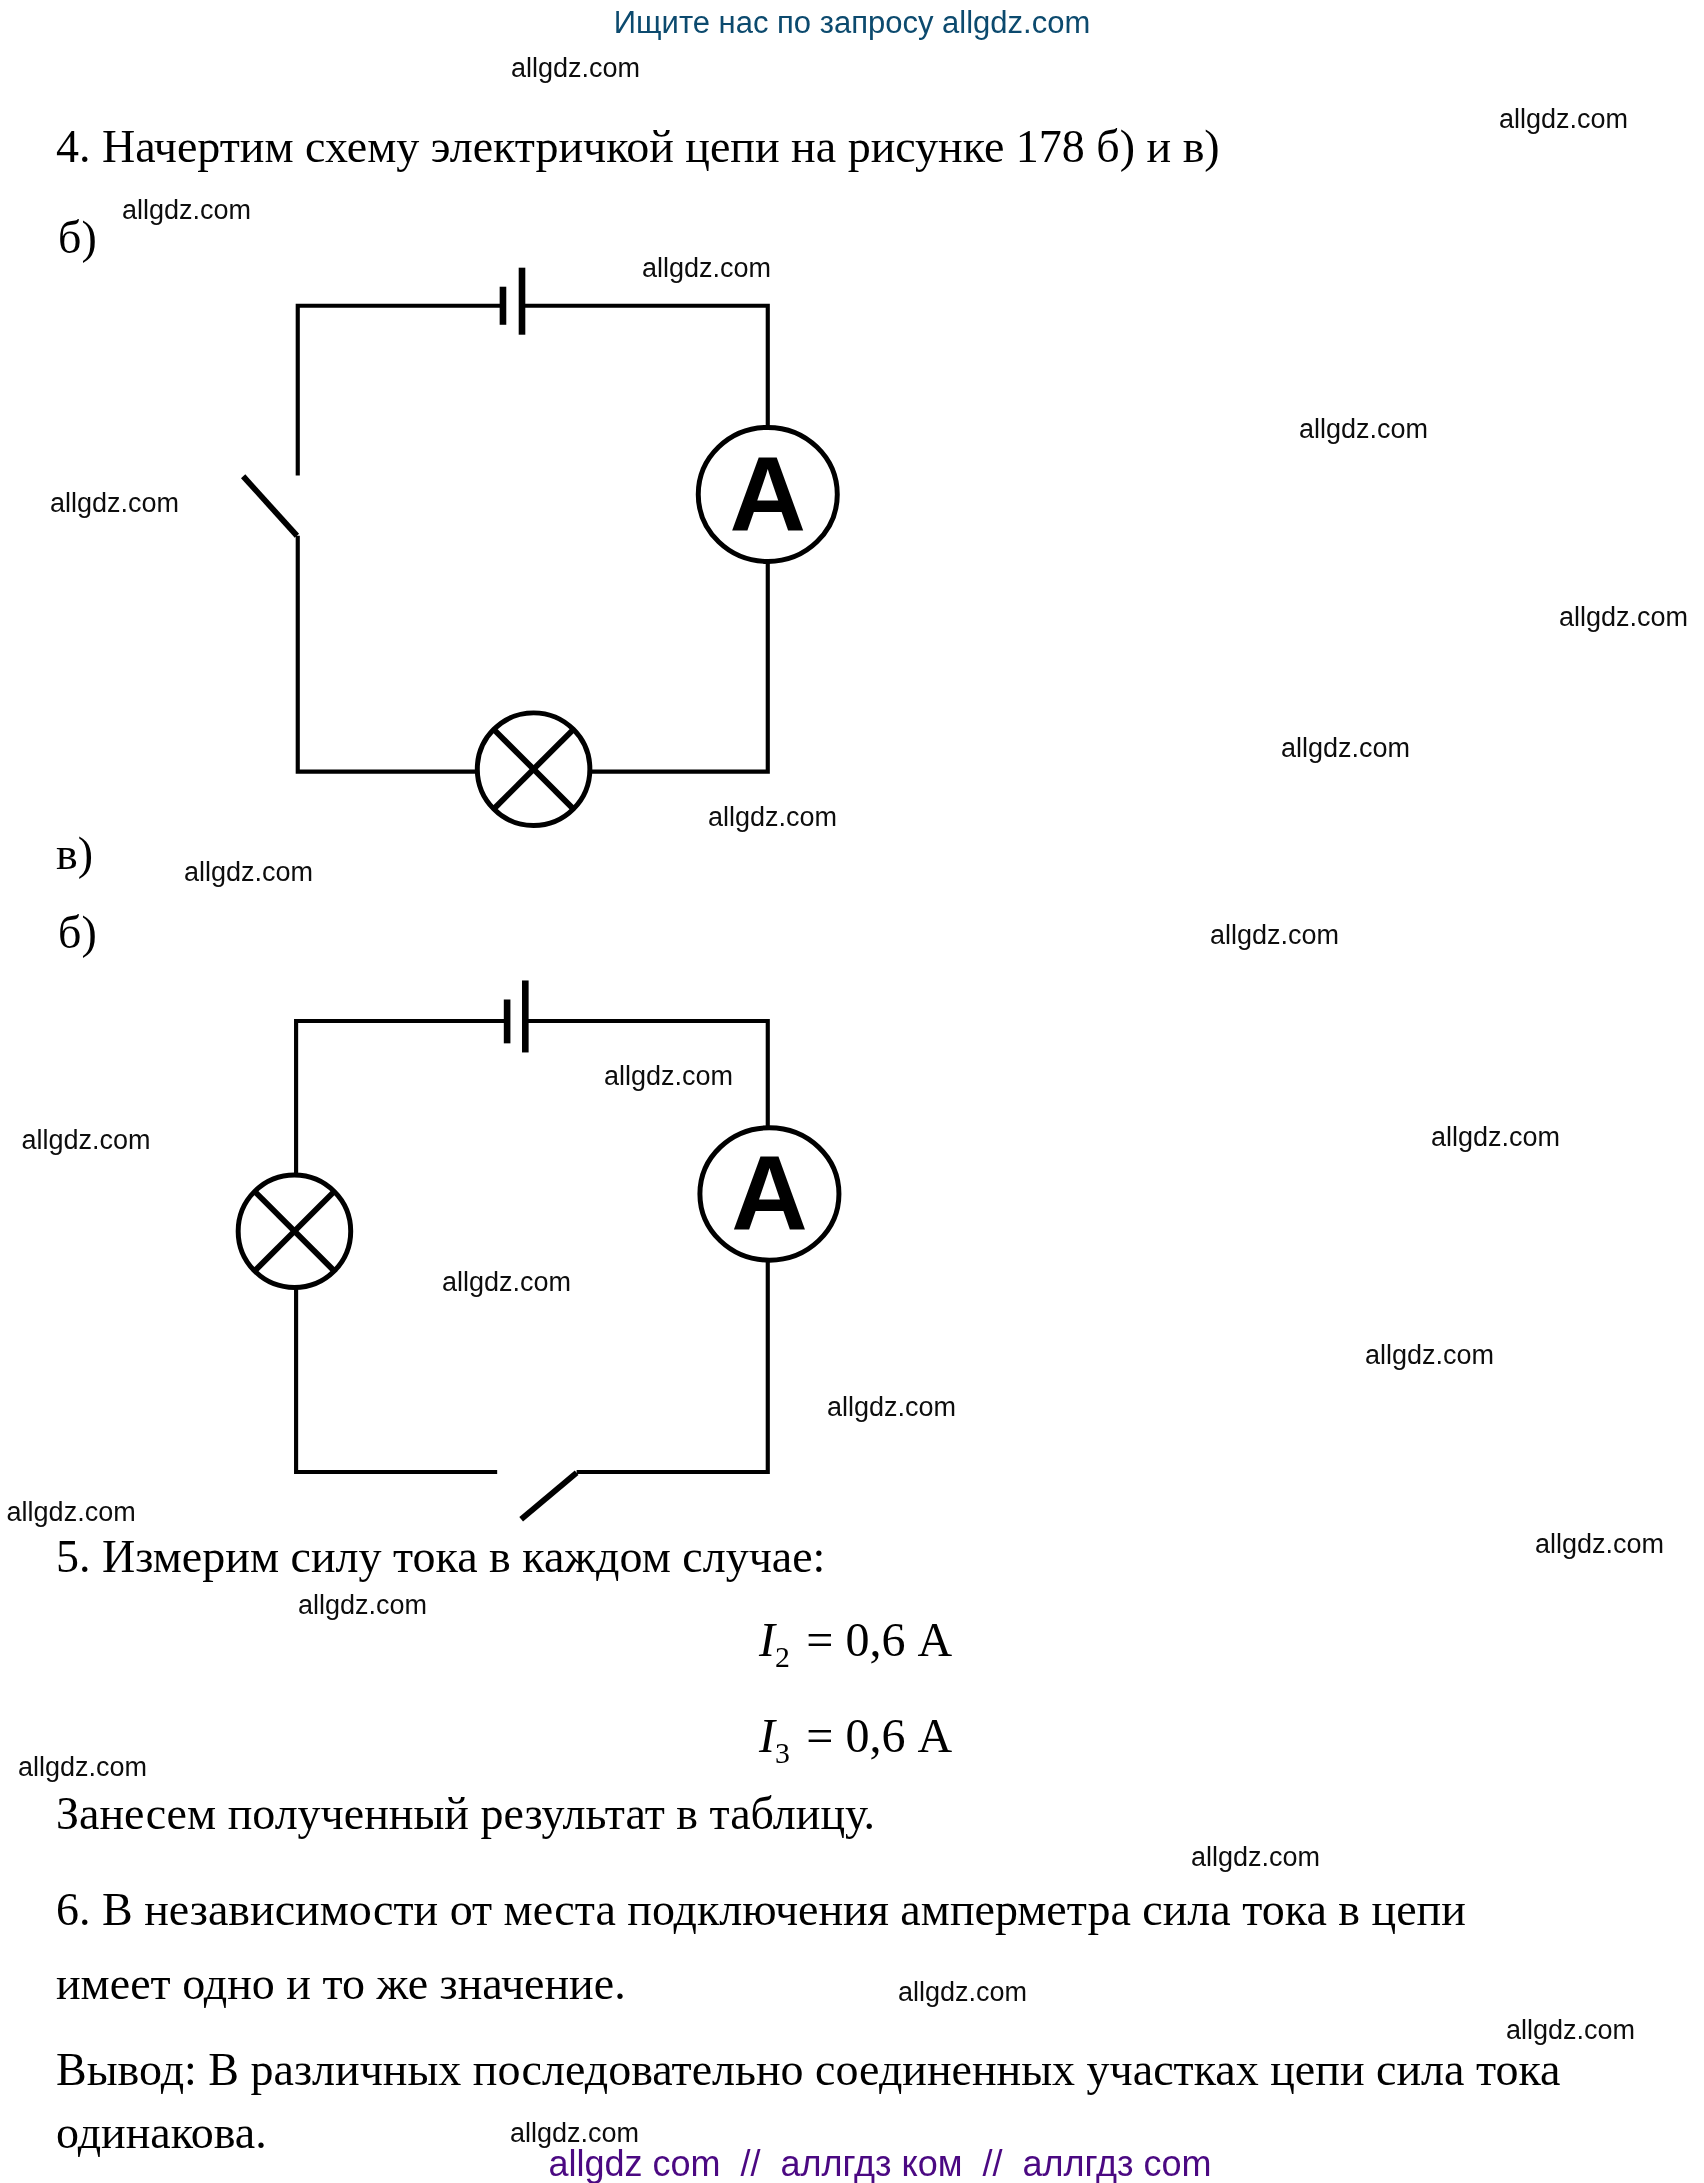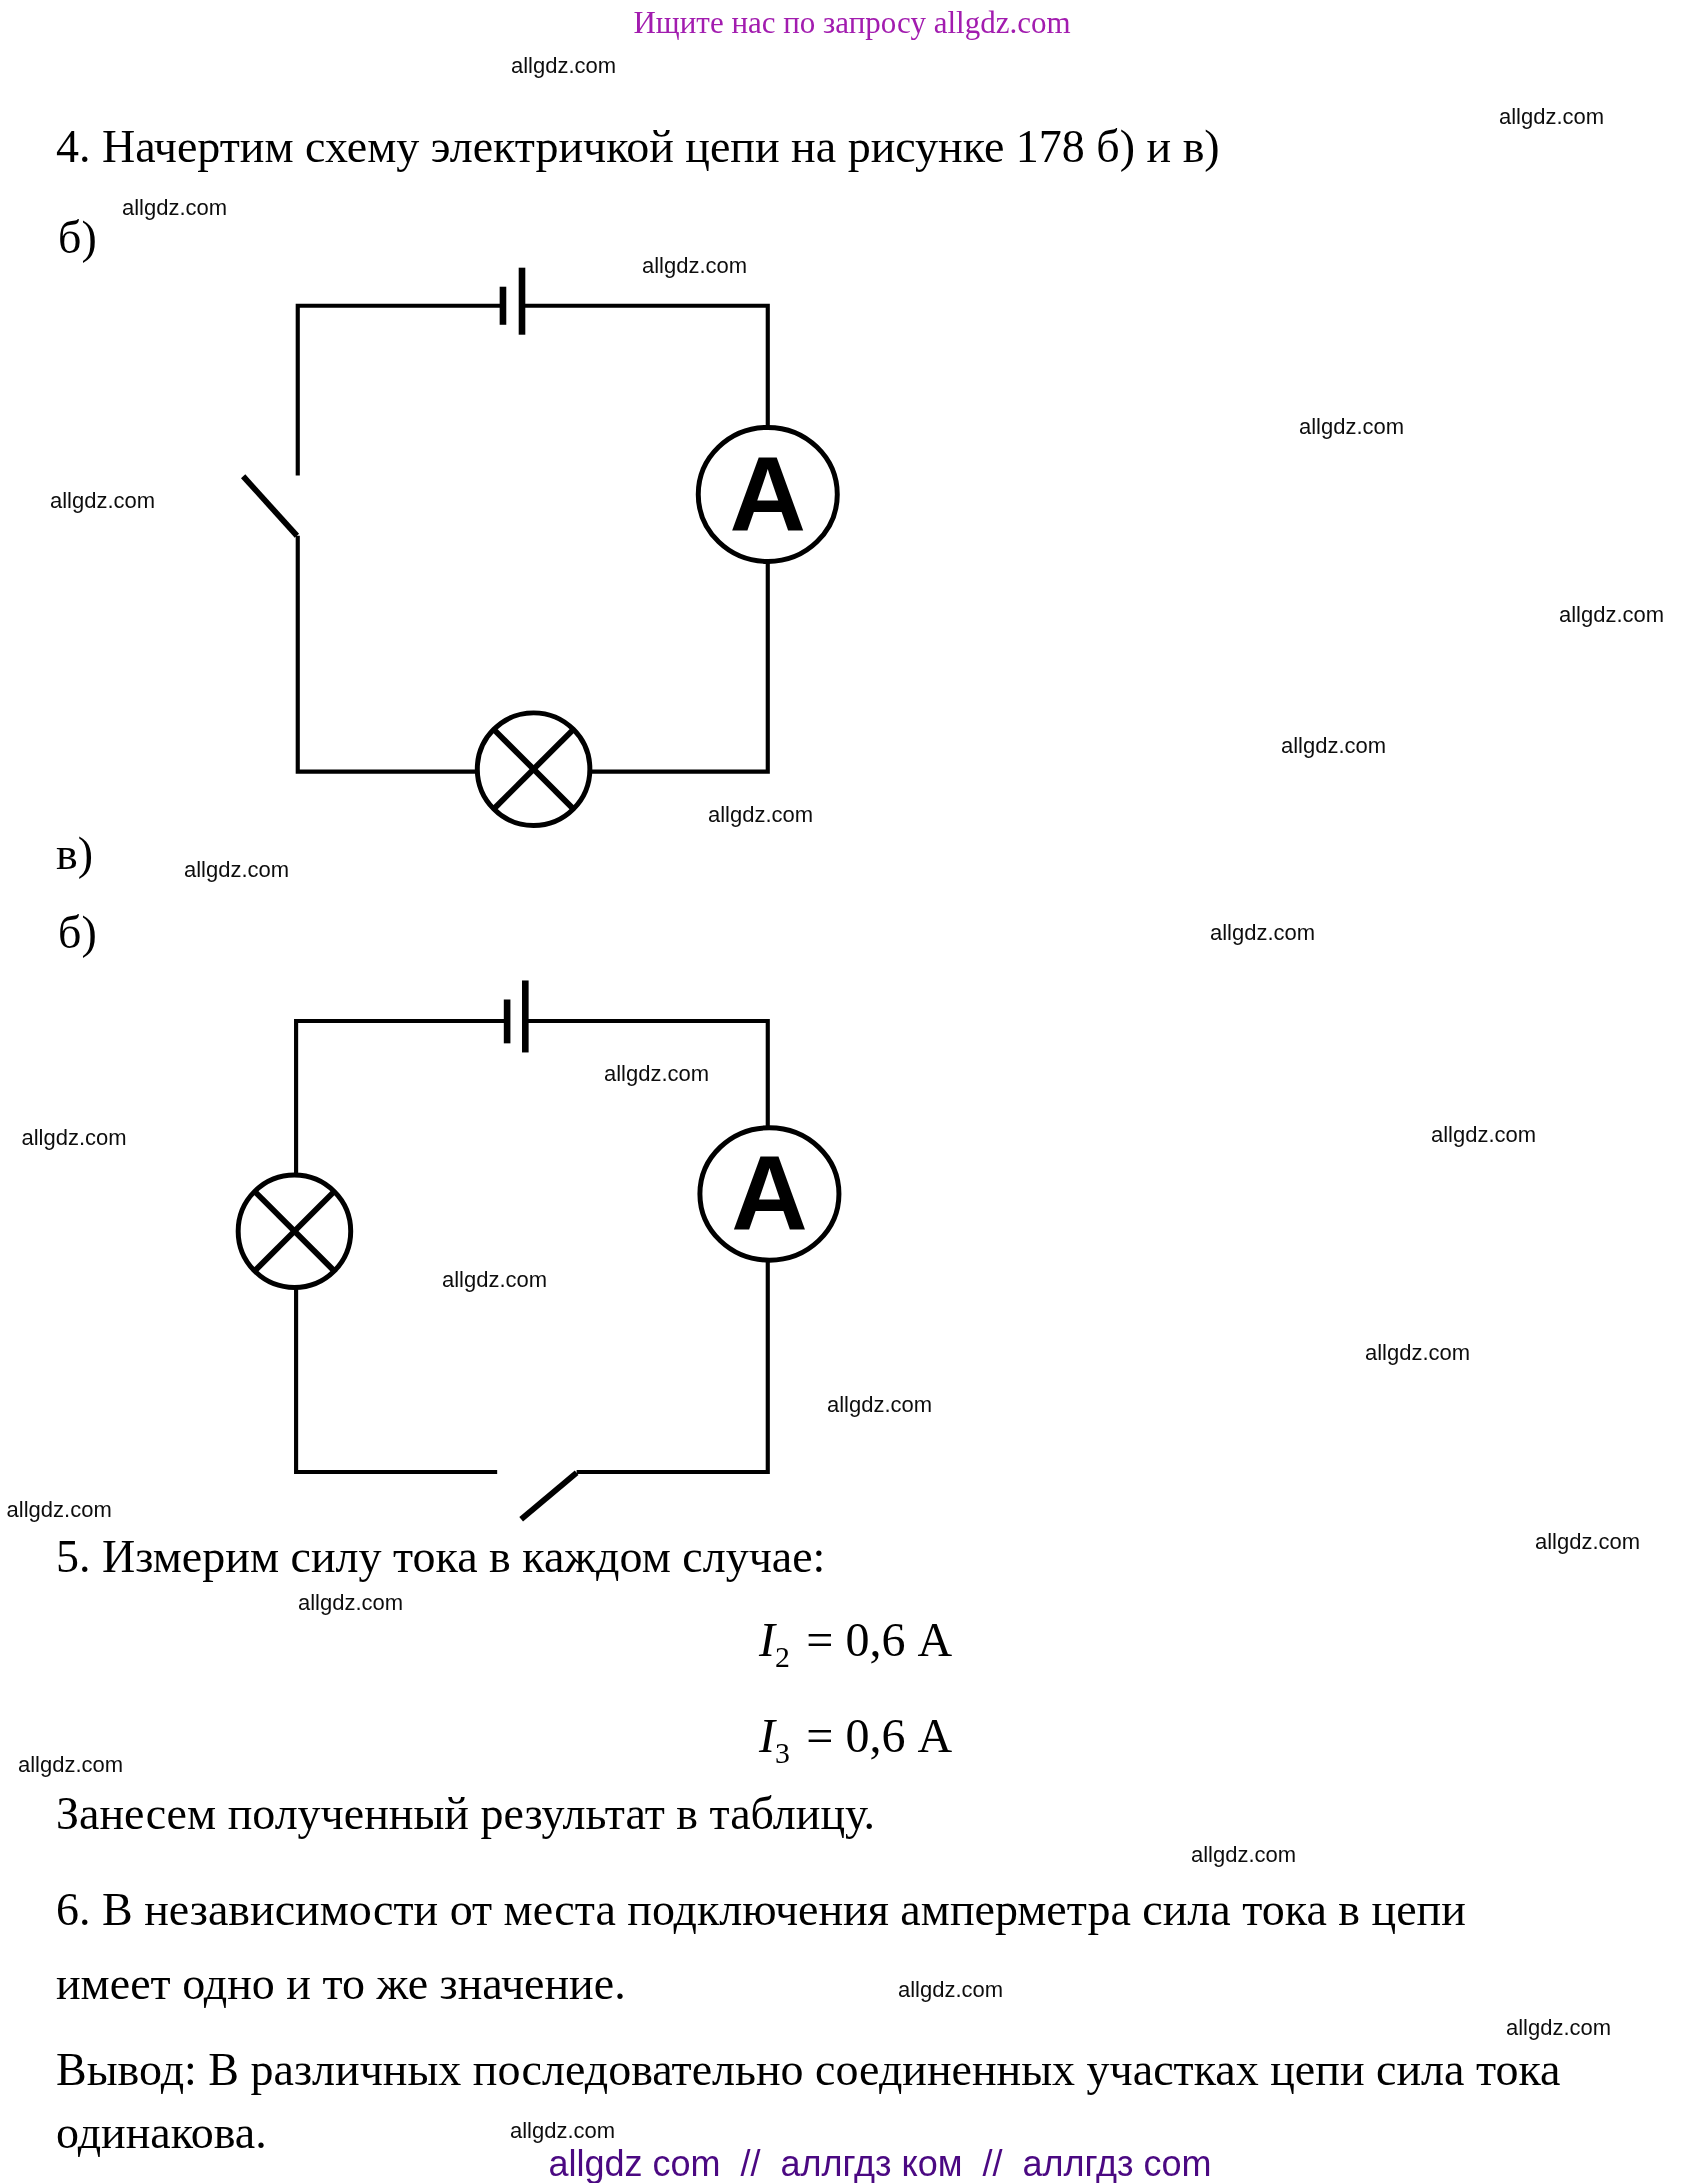--- a/index.html
+++ b/index.html
@@ -2,37 +2,37 @@
 <html style="font-size:13.2px"><head>
 <meta charset="utf-8">
 <style>
   html,body{margin:0;padding:0;background:#ffffff;}
   #page{position:relative;width:1704px;height:2183px;background:#ffffff;overflow:hidden;
         font-family:"Liberation Serif",serif;color:#000;}
   .banner-top{position:absolute;top:5px;left:0;width:100%;text-align:center;
         font-family:"Liberation Sans",sans-serif;font-size:31px;white-space:pre;}
   .banner-bottom{position:absolute;top:2143px;left:0;width:100%;text-align:center;
         font-family:"Liberation Sans",sans-serif;font-size:36px;white-space:pre;padding-left:28px;}
-  .wm{position:absolute;font-family:"Liberation Sans",sans-serif;font-size:22px;
+  .wm{position:absolute;font-family:"Liberation Sans",sans-serif;font-size:27px;
         color:#0d0d0d;white-space:nowrap;z-index:1;}
   .txt{position:absolute;font-family:Liberation Serif, serif;font-size:46px;
         white-space:nowrap;line-height:1.08;z-index:3;}
   .circuit{position:absolute;z-index:2;}
   .formula{position:absolute;font-family:"Liberation Serif",serif;font-size:48px;
         white-space:nowrap;z-index:3;text-align:center;}
   .formula .sym{font-style:italic;}
   .formula sub{font-size:0.62em;line-height:0;}
   .formula .val{margin-left:16.5px;}
 </style>
 </head>
 <body>
 
 <div id="page">
 
-  <div class="banner-top" style="color: #a21caf; font-family: Liberation Serif, serif;">Ищите нас по запросу allgdz.com</div>
+  <div class="banner-top" style="color: #0c4a6e;">Ищите нас по запросу allgdz.com</div>
 
   <div>
       <span class="wm" style="left: 511px; top: 53px;">allgdz.com</span>
       <span class="wm" style="left: 1499px; top: 104px;">allgdz.com</span>
       <span class="wm" style="left: 122px; top: 195px;">allgdz.com</span>
       <span class="wm" style="left: 642px; top: 253px;">allgdz.com</span>
       <span class="wm" style="left: 1299px; top: 414px;">allgdz.com</span>
       <span class="wm" style="left: 50px; top: 488px;">allgdz.com</span>
       <span class="wm" style="left: 1559px; top: 602px;">allgdz.com</span>
       <span class="wm" style="left: 1281px; top: 733px;">allgdz.com</span>

